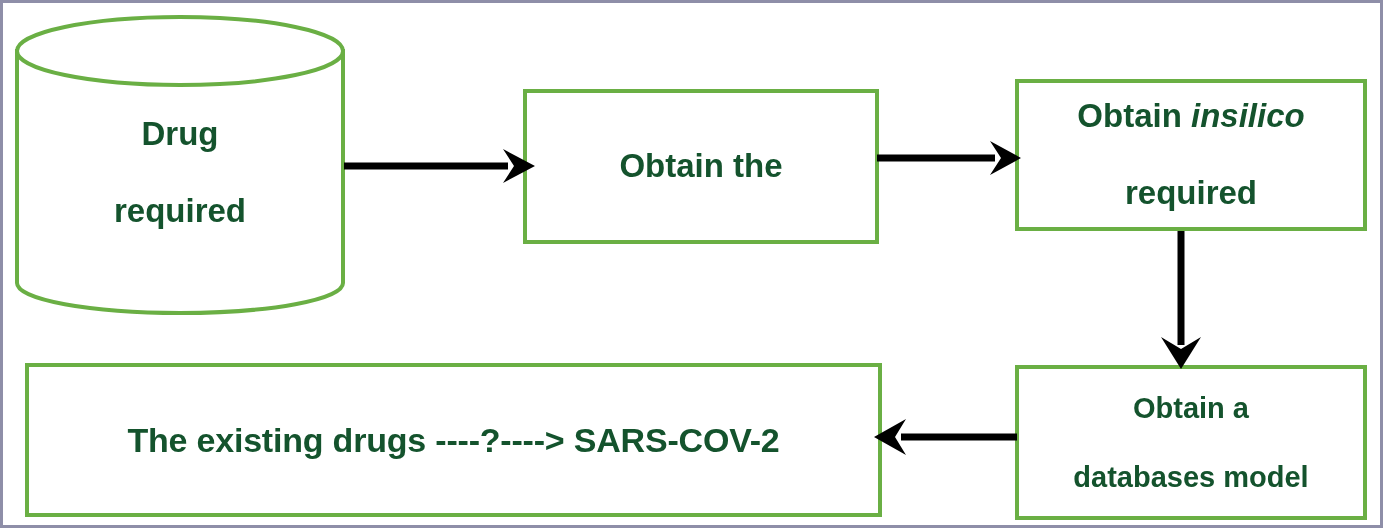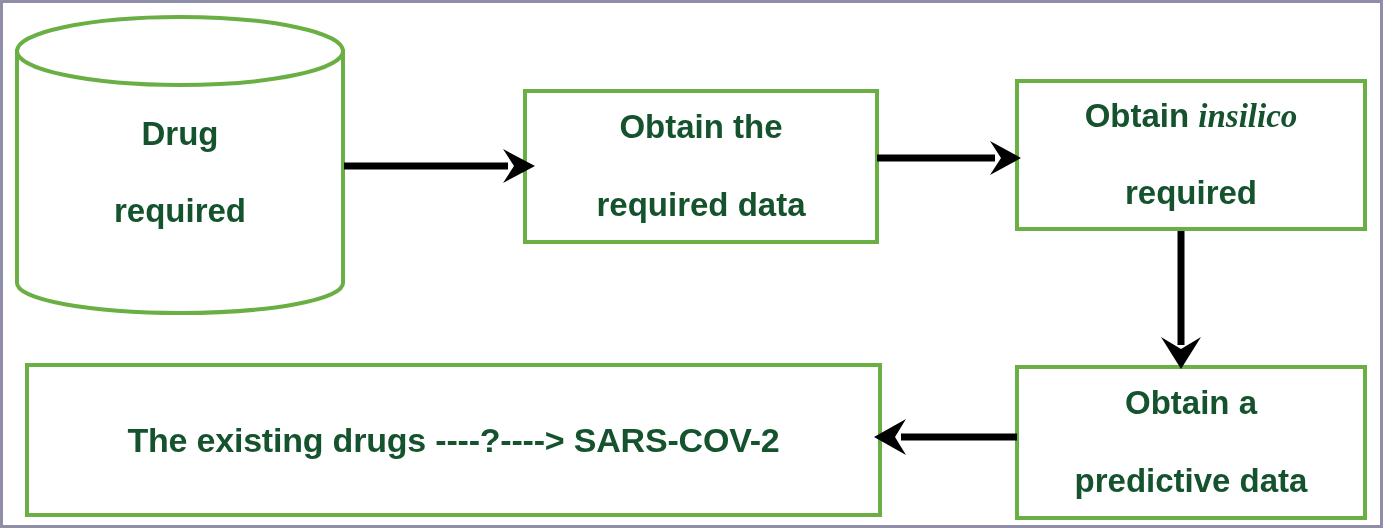--- a/index.html
+++ b/index.html
@@ -58,34 +58,33 @@
     top: 78px;
     width: 348px;
     height: 148px;
     font-size: 33px;
   }
   .label-obtain {
     left: 1014px;
     top: 364px;
     width: 348px;
     height: 151px;
-    font-size: 33px;
+    font-size: 29px;
     text-align: center;
   }
   .label-outcome {
     left: 24px;
     top: 362px;
     width: 853px;
     height: 150px;
     font-size: 34px;
     letter-spacing: -0.2px;
   }
   .label-apply .italic-word {
     font-style: italic;
-    font-family: Liberation Serif, serif;
   }
 </style>
 </head>
 <body>
 
 <div id="diagram-root">
 
   <svg id="svg-layer" viewBox="0 0 1383 528" xmlns="http://www.w3.org/2000/svg">
 
     <g>
@@ -126,35 +125,34 @@
   <div class="node-label label-cylinder">
     <div>
       <div>Drug</div>
       <div>required</div>
     </div>
   </div>
 
   <div class="node-label label-extract">
     <div>
       <div>Obtain the</div>
-      <div>required data</div>
     </div>
   </div>
 
   <div class="node-label label-apply">
     <div>
       <div><span>Obtain </span><span class="italic-word">insilico</span></div>
       <div>required</div>
     </div>
   </div>
 
   <div class="node-label label-obtain">
     <div>
       <div>Obtain a</div>
-      <div>predictive data</div>
+      <div>databases model</div>
     </div>
   </div>
 
   <div class="node-label label-outcome">
     <div>The existing drugs ----?----&gt; SARS-COV-2</div>
   </div>
 
 </div>
 
 </body></html>

